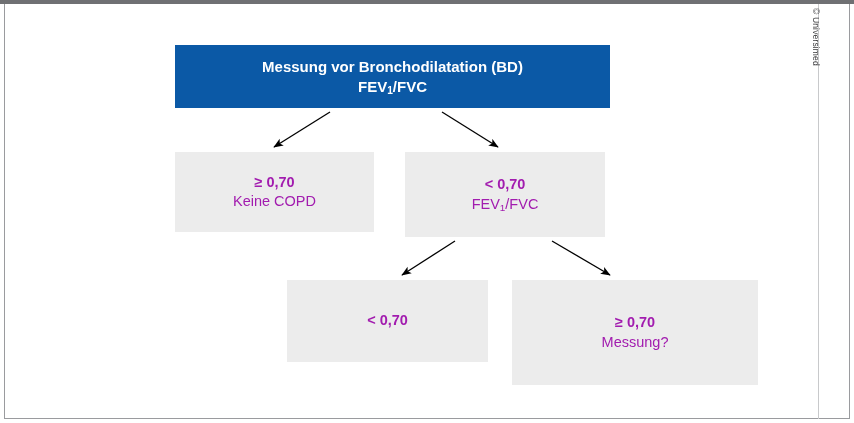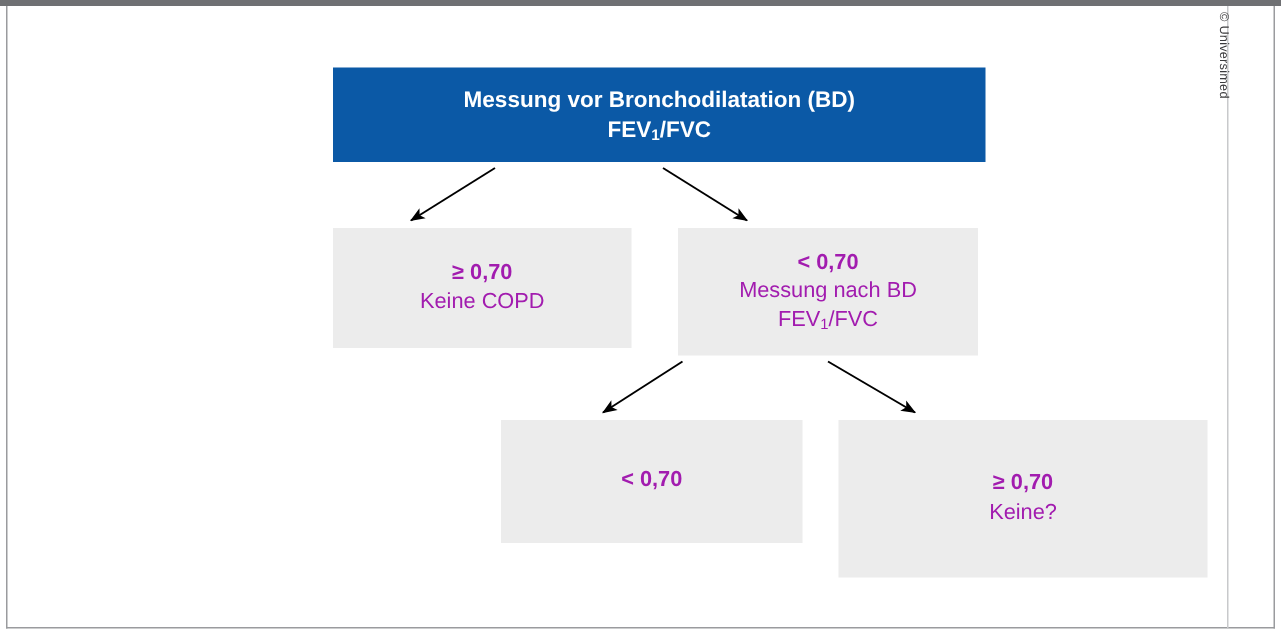--- a/index.html
+++ b/index.html
@@ -69,21 +69,20 @@
   
   .node {
     position: absolute;
     box-sizing: border-box;
     display: flex;
     flex-direction: column;
     align-items: center;
     justify-content: center;
     text-align: center;
     line-height: 1.32;
-    margin-left: 47px;
   }
   .node-root {
     background: #0b59a6;
     color: #ffffff;
   }
   .node-grey {
     background: #ececec;
     color: #a21caf;
   }
   .node .line {
@@ -146,26 +145,25 @@
     <span class="line bold"><span>FEV</span><sub>1</sub><span>/FVC</span></span>
   </div>
 
   <div class="node node-grey" id="node-no-copd">
     <span class="line bold">≥ 0,70</span>
     <span class="line">Keine COPD</span>
   </div>
 
   <div class="node node-grey" id="node-post-bd">
     <span class="line bold">&lt; 0,70</span>
-    <span class="line">Messung nach BD</span>
     <span class="line"><span>FEV</span><sub>1</sub><span>/FVC</span></span>
   </div>
 
   <div class="node node-grey" id="node-confirmed">
     <span class="line bold">&lt; 0,70</span>
   </div>
 
   <div class="node node-grey" id="node-asthma">
     <span class="line bold">≥ 0,70</span>
-    <span class="line">Keine?</span>
+    <span class="line">Messung?</span>
   </div>
 
 </div>
 
 </body></html>

